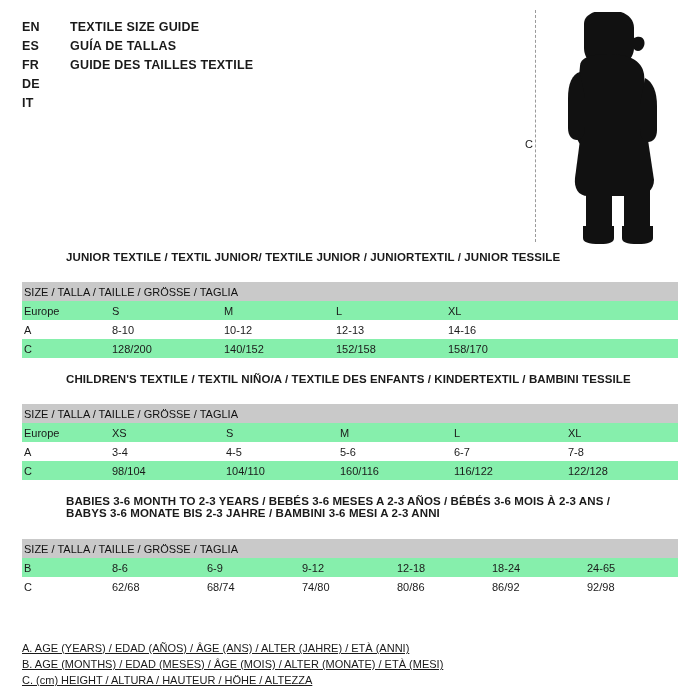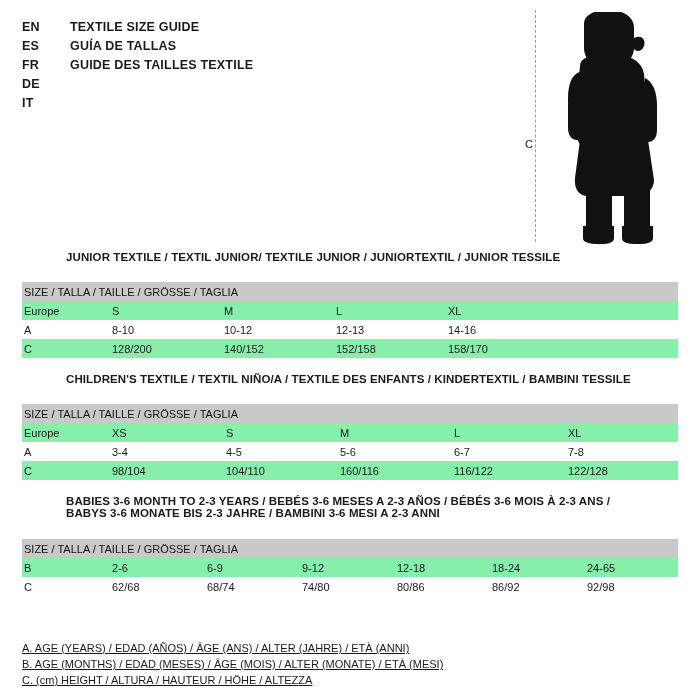--- a/index.html
+++ b/index.html
@@ -242,21 +242,21 @@
     <span class="line2">BABIES 3-6 MONTH TO 2-3 YEARS / BEBÉS 3-6 MESES A 2-3 AÑOS / BÉBÉS 3-6 MOIS À 2-3 ANS /</span>
     <span class="line2">BABYS 3-6 MONATE BIS 2-3 JAHRE / BAMBINI 3-6 MESI A 2-3 ANNI</span>
   </div>
   <table class="size-table" style="top:539px">
     <tbody>
         <tr class="head-row">
       <td class="col-label" colspan="7">SIZE / TALLA / TAILLE / GRÖSSE / TAGLIA</td>
     </tr>
     <tr class="grey-row">
       <td class="col-label">B</td>
-      <td style="width:95px">2-6</td>
+      <td style="width:95px">8-6</td>
       <td style="width:95px">6-9</td>
       <td style="width:95px">9-12</td>
       <td style="width:95px">12-18</td>
       <td style="width:95px">18-24</td>
       <td>24-65</td>
     </tr>
     <tr class="white-row">
       <td class="col-label">C</td>
       <td>62/68</td>
       <td>68/74</td>

